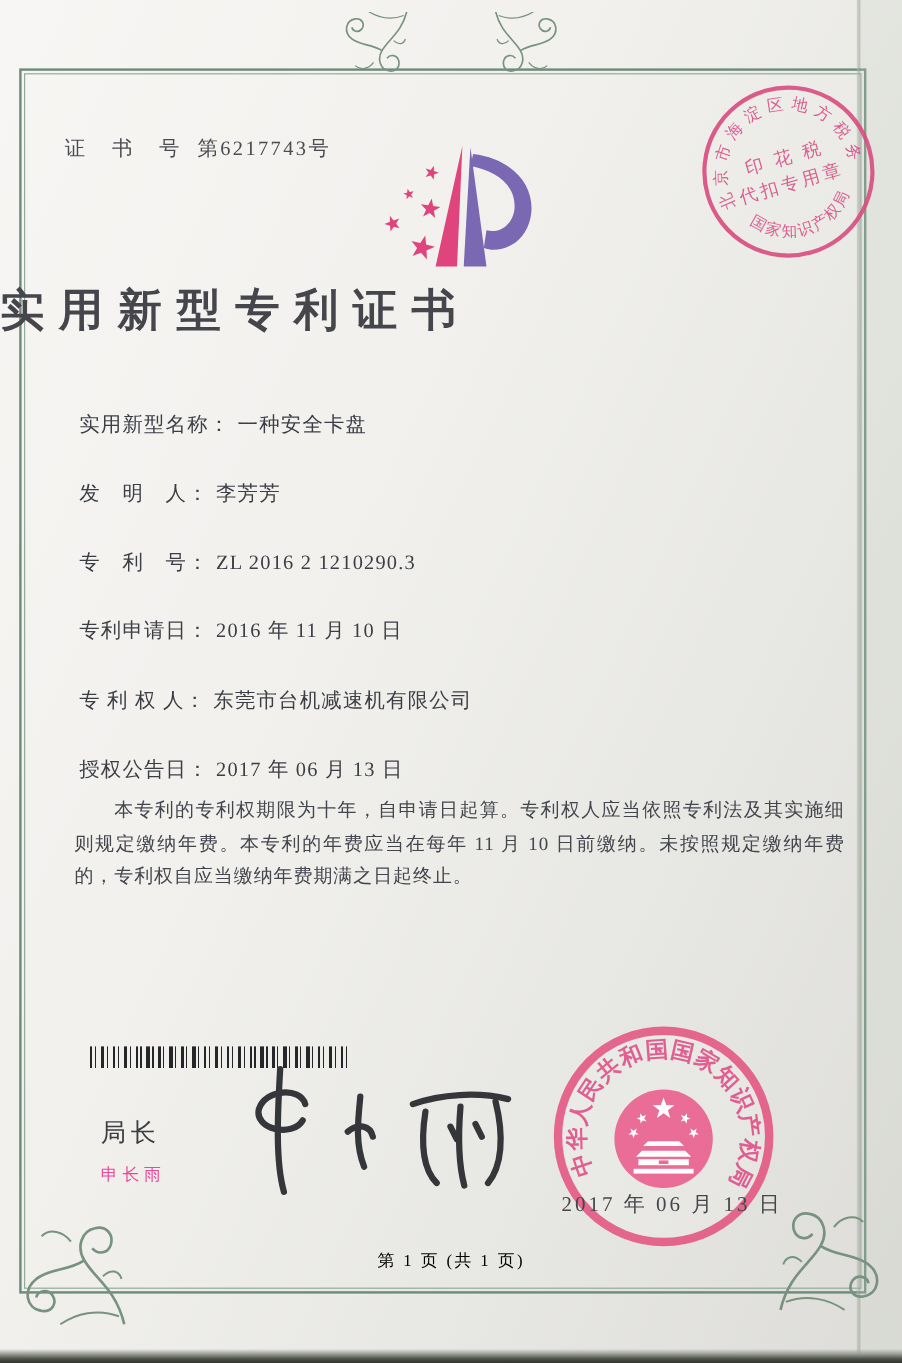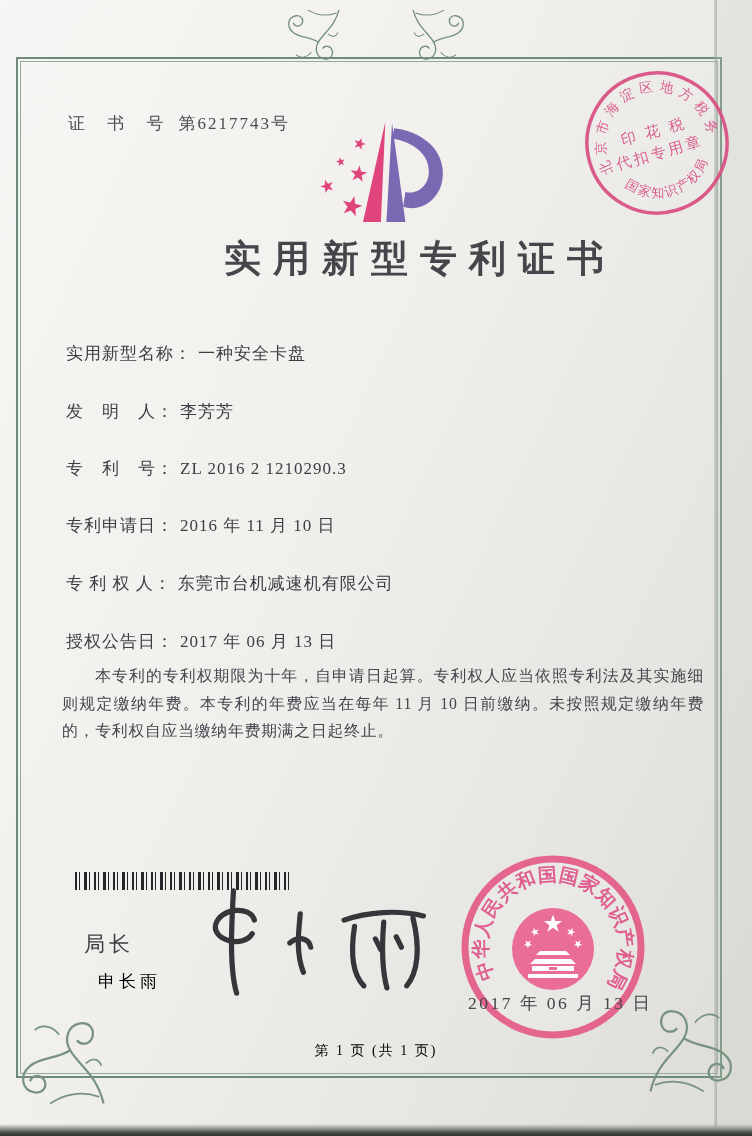--- a/index.html
+++ b/index.html
@@ -14,39 +14,39 @@
   .frame{position:absolute;left:16px;top:57px;right:30px;bottom:58px;
     border:2px solid #6d8a7b;pointer-events:none;}
   .frame::after{content:"";position:absolute;inset:2px;border:1px solid #93ab9b;}
   .paper-edge{position:absolute;top:0;bottom:0;left:714px;width:3px;
     background:linear-gradient(to right,#b9beb4,#8f948b);opacity:.55;}
   .paper-right{position:absolute;top:0;bottom:0;left:717px;right:0;
     background:rgba(205,210,200,.25);}
   .bottom-edge{position:absolute;left:0;right:0;bottom:0;height:12px;
     background:linear-gradient(to bottom,rgba(60,64,56,0) 0%,#9ba097 35%,#4c5048 70%,#2e322b 100%);}
   
-  .cert-no{left:68px;top:112px;font-size:17px;letter-spacing:2px;color:#4a4c52;}
+  .cert-no{left:54px;top:112px;font-size:17px;letter-spacing:2px;color:#4a4c52;}
   .cert-no .lbl{letter-spacing:9px;margin-right:6px;}
-  .title{left:0;top:234px;width:616px;text-align:right;font-size:37px;font-weight:600;
+  .title{left:0;top:234px;width:616px;text-align:left;font-size:37px;font-weight:600;
     letter-spacing:12px;color:#45464b;}
   
   .field{left:66px;font-size:17px;color:#3c3e45;letter-spacing:1px;white-space:nowrap;}
   .field .val{margin-left:6px;}
   
   .body-text{left:62px;top:662px;width:642px;font-size:15.8px;line-height:27.5px;
     letter-spacing:.8px;color:#44464e;text-align:justify;}
   .body-text p{margin:0;text-indent:2.1em;}
   
   .barcode{left:75px;top:872px;width:215px;height:18px;
     background:repeating-linear-gradient(90deg,#24262a 0 2px,rgba(0,0,0,0) 2px 4px,
       #24262a 4px 5px,rgba(0,0,0,0) 5px 9px,#24262a 9px 12px,rgba(0,0,0,0) 12px 14px,
       #24262a 14px 15px,rgba(0,0,0,0) 15px 19px);}
   .sig-title{left:84px;top:930px;font-size:21px;letter-spacing:4px;color:#3b3d42;
     font-family:"Liberation Sans","DejaVu Sans",sans-serif;}
-  .sig-name{left:98px;top:970px;font-size:17px;letter-spacing:4px;color:#000000;
+  .sig-name{left:84px;top:970px;font-size:14px;letter-spacing:4px;color:#ec4899;
     font-family:"Liberation Sans","DejaVu Sans",sans-serif;}
   .seal-date{left:468px;top:991px;font-size:17.5px;letter-spacing:2.5px;color:#45464b;z-index:6;}
   .footer{left:0;top:1042px;width:752px;text-align:center;font-size:14px;
     letter-spacing:2px;color:#000000;}
   svg{display:block;}
   .stamp-rot{transform:rotate(-16deg);}
 </style>
 </head>
 <body>
 

